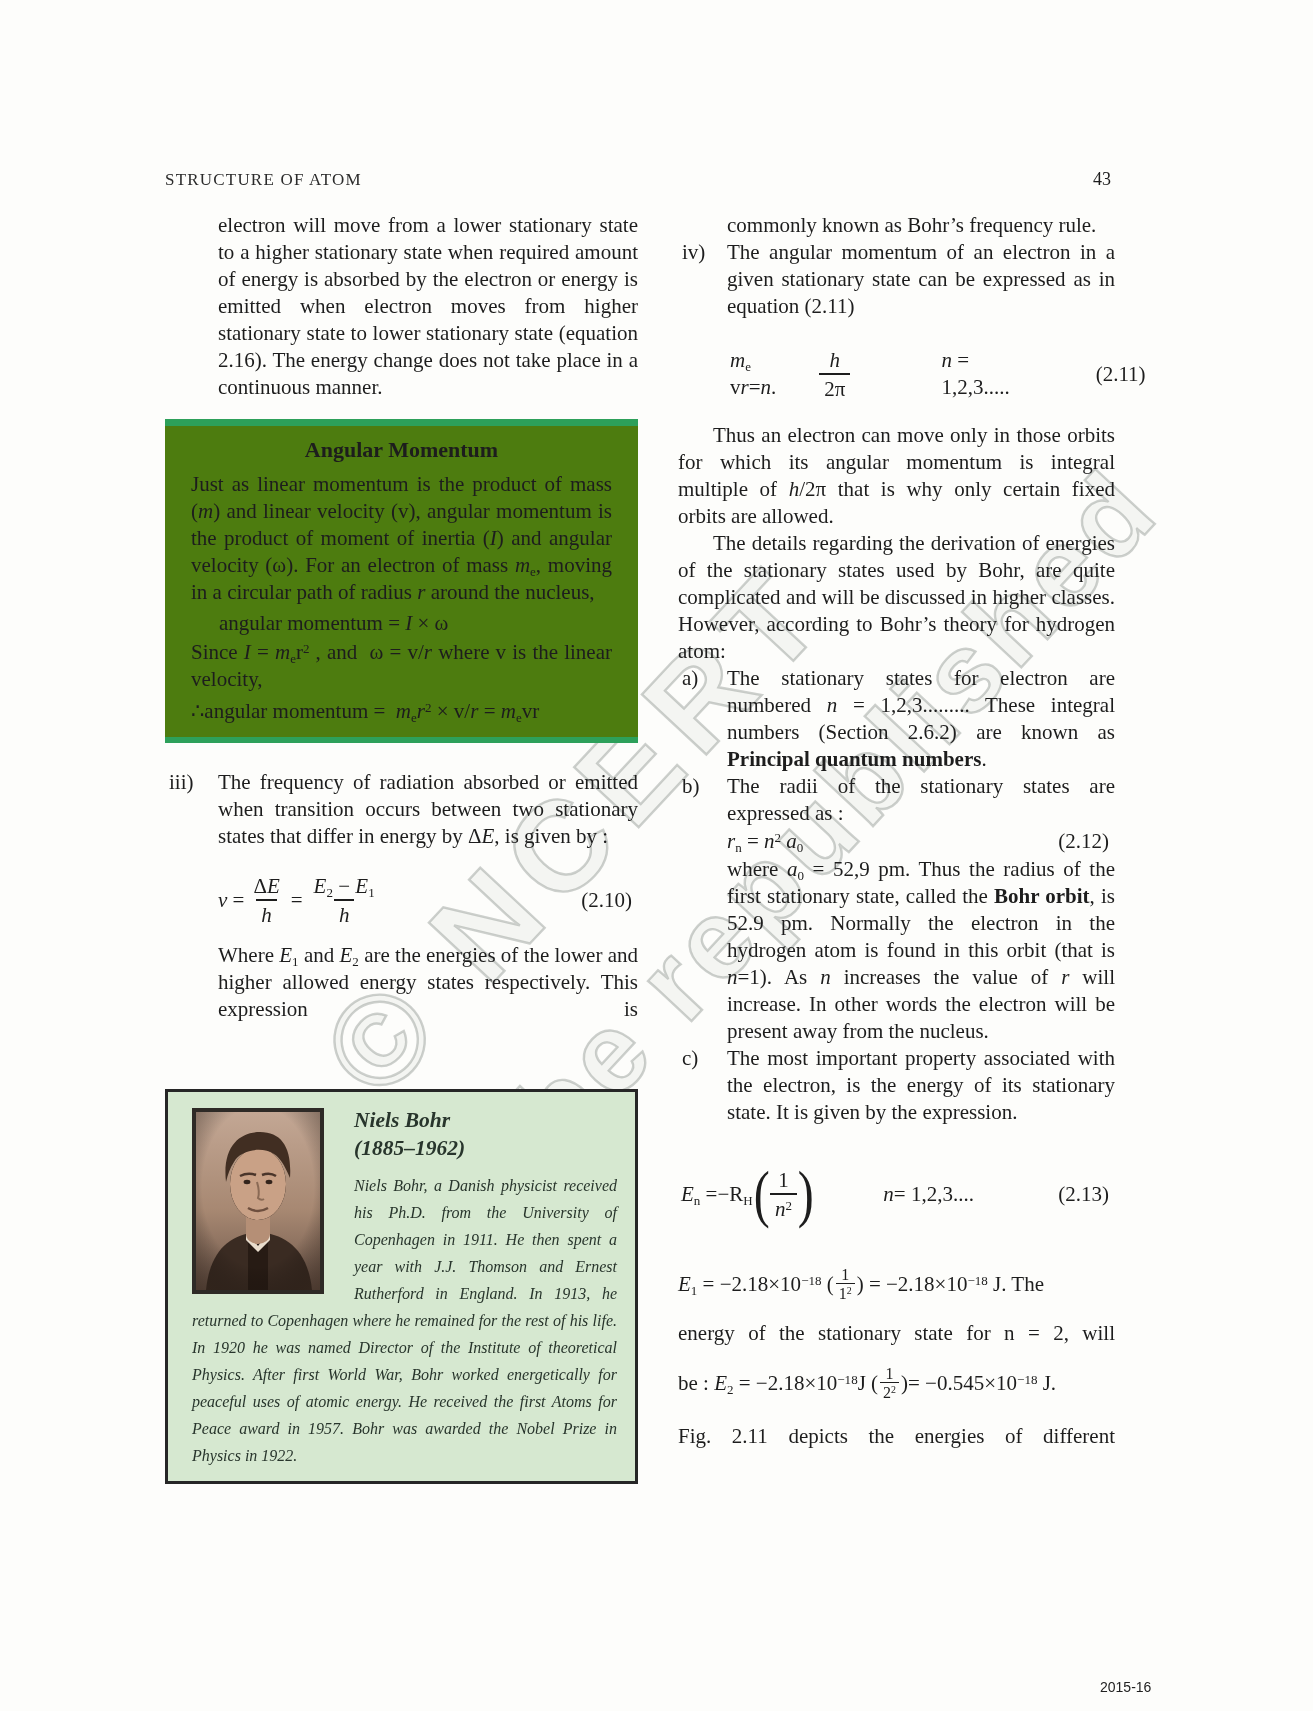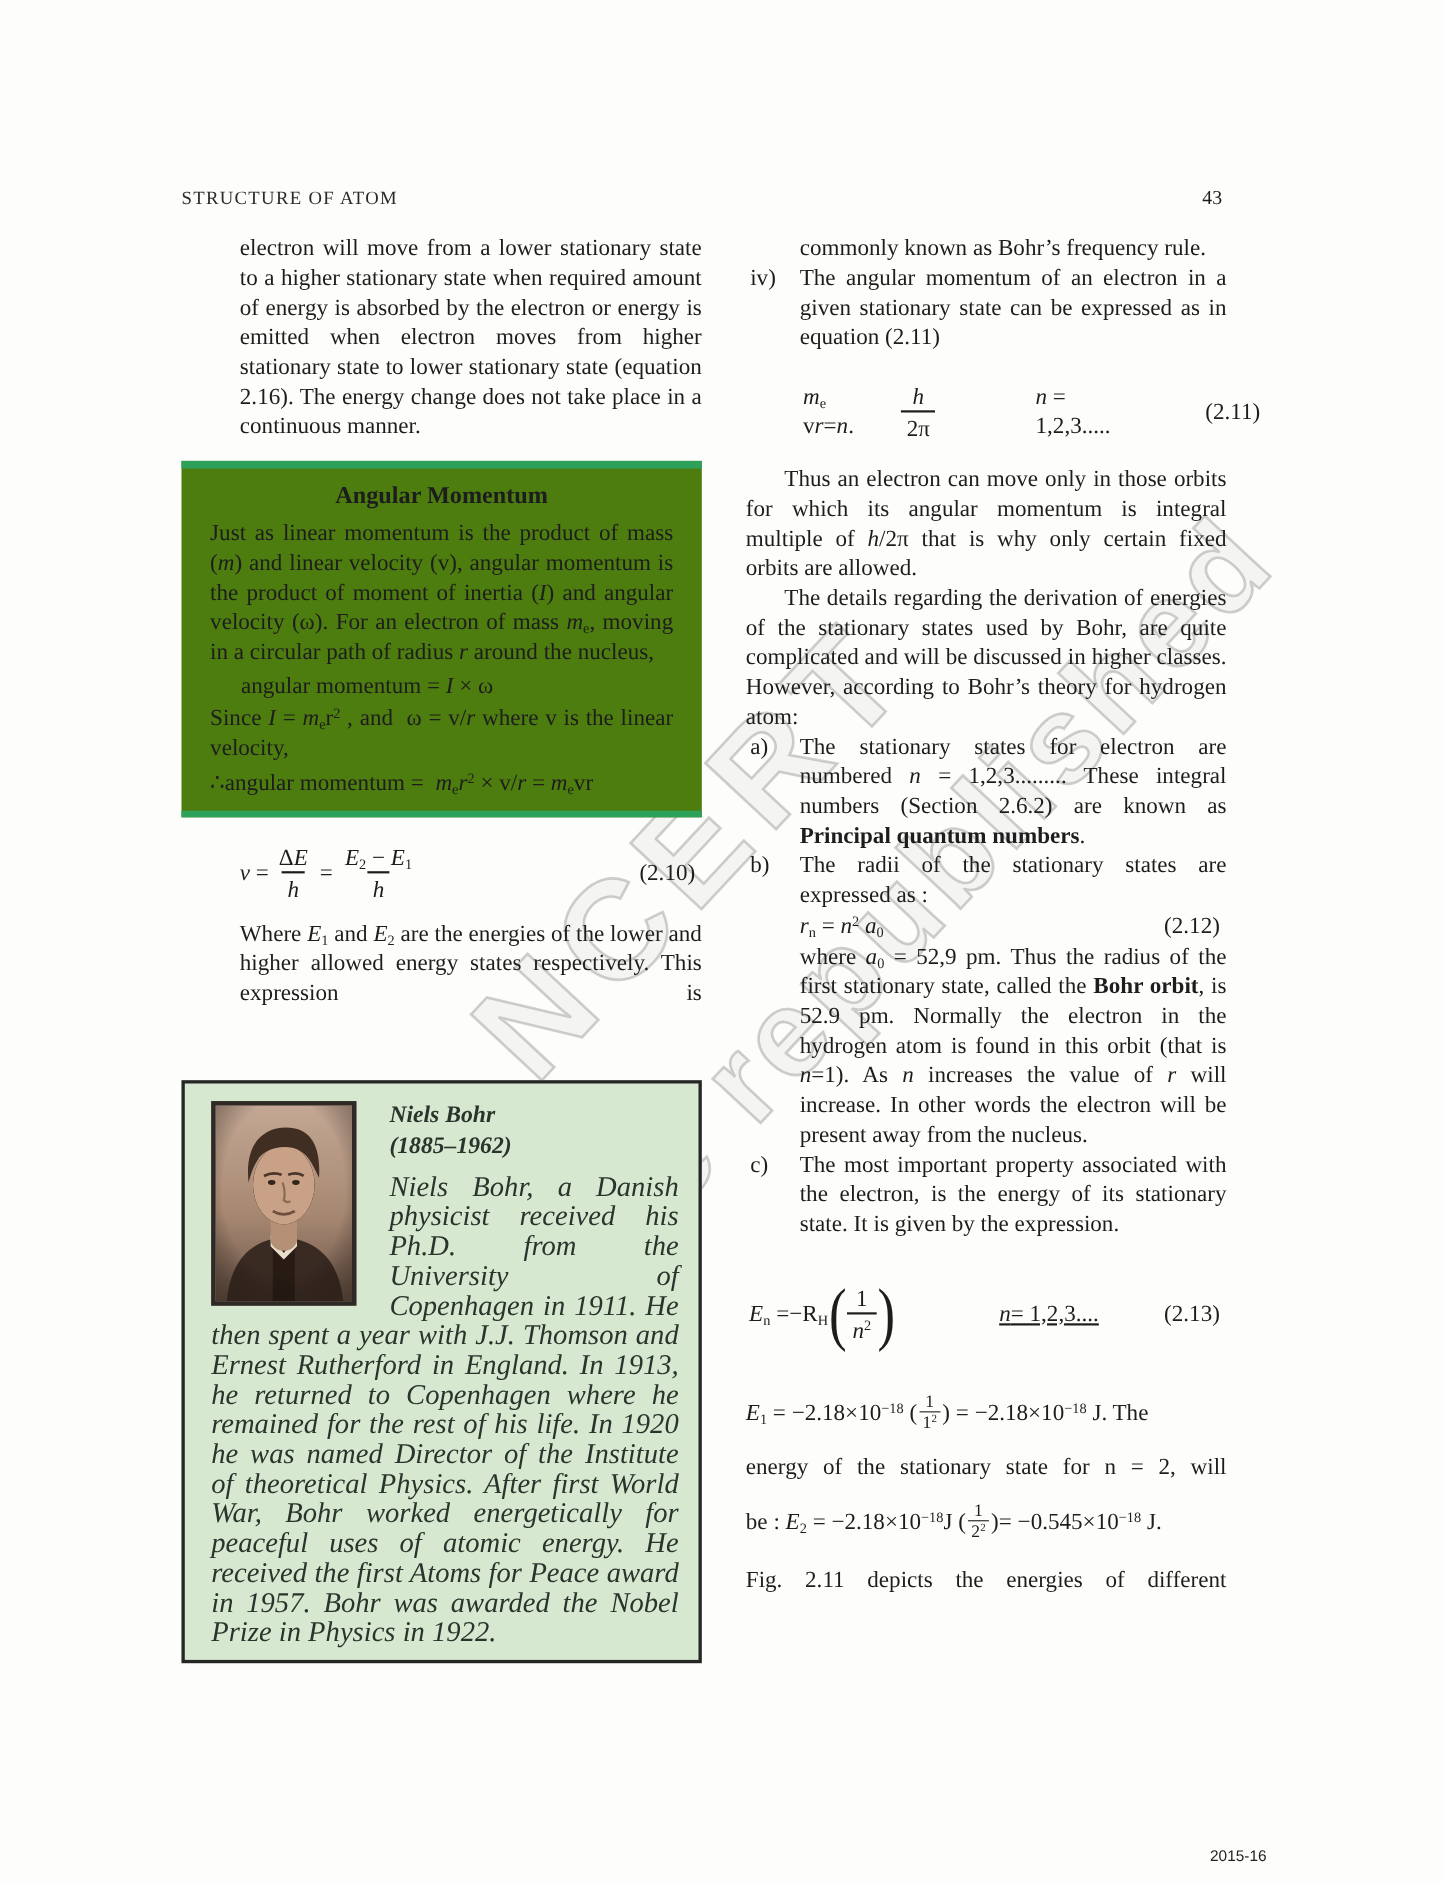--- a/index.html
+++ b/index.html
@@ -46,21 +46,21 @@
     border-top:7px solid #2da05a; border-bottom:6px solid #2da05a;
     padding:10px 26px 12px 26px;
   }
   .abox-title{text-align:center; font-weight:bold; font-size:22px; margin-bottom:8px;}
   .abox .cline{margin:4px 0 2px 28px;}
   .bbox{
     margin-top:66px; background:#d6e8d0; border:3px solid #262626;
     padding:14px 18px 12px 24px; font-style:italic; color:#28352c;
   }
   .bbox-name{font-weight:bold; font-size:21.5px; line-height:28px; margin-bottom:10px;}
-  .bbox-bio{text-align:justify; line-height:27px; font-size:26px;}
+  .bbox-bio{text-align:justify; line-height:27px; font-size:16px;}
   .photo-frame{
     float:left; width:132px; height:186px; margin:2px 30px 6px 0;
     border:4px solid #2e2a26; box-sizing:border-box; background:#9a7c6a;
   }
   .photo-frame svg{display:block; width:100%; height:100%;}
   
   .eqrow{display:flex; align-items:center;}
   .frac{display:inline-flex; flex-direction:column; align-items:center; line-height:26px;}
   .frac .den{border-top:2px solid #1d1d1d; padding:1px 5px 0 5px;}
   .frac .num{padding:0 5px;}
@@ -97,20 +97,24 @@
     <div class="para indent53">electron will move from a lower stationary state to a higher stationary state when required amount of energy is absorbed by the electron or energy is emitted when electron moves from higher stationary state to lower stationary state (equation 2.16). The energy change does not take place in a continuous manner.</div>
 
     <div class="abox">
       <div class="abox-title">Angular Momentum</div>
       <div class="para">Just as linear momentum is the product of mass (<i>m</i>) and linear velocity (v), angular momentum is the product of moment of inertia (<i>I</i>) and angular velocity (ω). For an electron of mass <i>m</i><sub>e</sub>, moving in a circular path of radius <i>r</i> around the nucleus,</div>
       <div class="cline">angular momentum = <i>I</i> × ω</div>
       <div class="para">Since <i>I</i> = <i>m</i><sub>e</sub>r<sup>2</sup> , and&nbsp; ω = v/<i>r</i> where v is the linear velocity,</div>
       <div style="margin-top:5px;">∴angular momentum = &nbsp;<i>m</i><sub>e</sub><i>r</i><sup>2</sup> × v/<i>r</i> = <i>m</i><sub>e</sub>vr</div>
     </div>
 
+    <div class="li" style="margin-top:26px;">
+      <span class="marker">iii)</span>
+      <span>The frequency of radiation absorbed or emitted when transition occurs between two stationary states that differ in energy by Δ<i>E</i>, is given by :</span>
+    </div>
 
     <div class="eqrow eq210">
       <span><i>ν</i> =</span>
       <span class="frac" style="margin-left:4px;">
         <span class="num">Δ<i>E</i></span>
         <span class="den"><i>h</i></span>
       </span>
       <span style="margin:0 6px;">=</span>
       <span class="frac">
         <span class="num"><i>E</i><sub>2</sub> − <i>E</i><sub>1</sub></span>
@@ -215,21 +219,21 @@
     </div>
 
     <div class="eqrow eq213">
       <span><i>E</i><sub>n</sub> =−R<sub>H</sub></span>
       <span class="bp">(</span>
       <span class="frac">
         <span class="num">1</span>
         <span class="den"><i>n</i><sup>2</sup></span>
       </span>
       <span class="bp">)</span>
-      <span style="margin-left:94px;text-decoration:underline;"><i>n</i>= 1,2,3....</span>
+      <span style="margin-left:69px;"><i>n</i>= 1,2,3....</span>
       <span class="spacer"></span>
       <span class="eqnum">(2.13)</span>
     </div>
 
 
     <div class="inline-eq e1row">
       <span><i>E</i><sub>1</sub> = −2.18×10<sup>−18</sup> (</span>
       <span class="sfrac">
         <span class="num">1</span>
         <span class="den">1<sup>2</sup></span>

